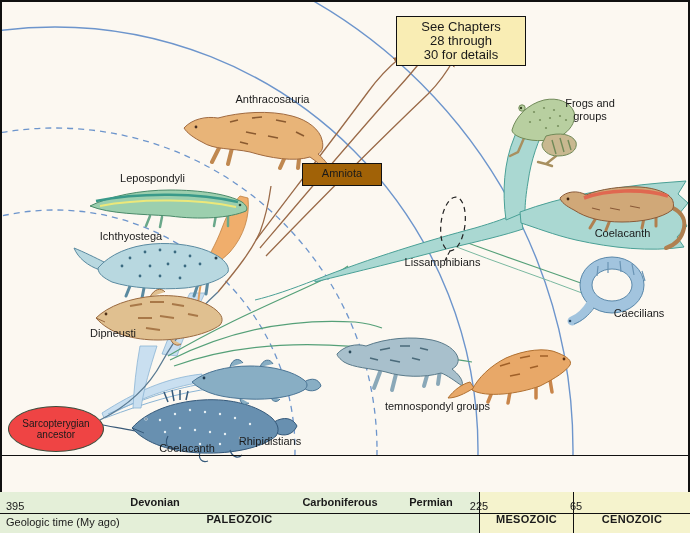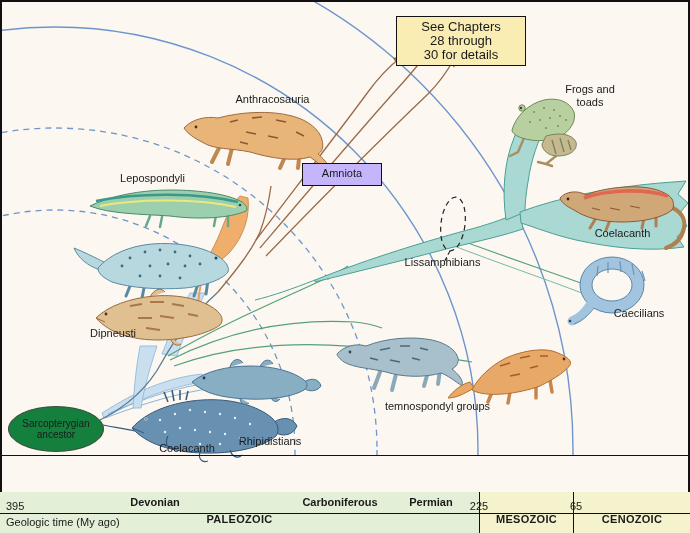--- a/index.html
+++ b/index.html
@@ -10,25 +10,25 @@
   }
   svg{position:absolute;left:0;top:0;}
   .lbl{position:absolute;font-size:11px;line-height:12.5px;text-align:center;white-space:nowrap;color:#1a1a1a;}
   .lbl span{display:block;}
   .callout{
     position:absolute;left:396px;top:16px;width:130px;background:#f9edb4;
     border:1.6px solid #111;font-size:13px;line-height:14px;text-align:center;
     padding:3px 18px;box-sizing:border-box;
   }
   .amniota{
-    position:absolute;left:302px;top:163px;width:78px;height:21px;background:#c4b5fd;
+    position:absolute;left:302px;top:163px;width:78px;height:21px;background:#a16207;
     border:1.6px solid #111;font-size:11px;line-height:19px;text-align:center;
   }
   .ancestor{
-    position:absolute;left:8px;top:406px;width:94px;height:44px;background:#15803d;
+    position:absolute;left:8px;top:406px;width:94px;height:44px;background:#ef4444;
     border:1.4px solid #3d4d3d;border-radius:50%;font-size:10px;line-height:11.5px;
     text-align:center;display:flex;flex-direction:column;justify-content:center;
   }
   .timeline{position:absolute;left:0;top:455px;width:690px;height:43px;border-top:1.6px solid #111;border-bottom:1.6px solid #111;box-sizing:border-box;}
   .cell{position:absolute;top:0;height:100%;box-sizing:border-box;margin-top:36px;}
   .cell-paleozoic{left:0;width:479px;background:#e4efd8;}
   .cell-mesozoic{left:479px;width:94px;background:#f5f3cd;border-left:1.6px solid #111;}
   .cell-cenozoic{left:573px;width:117px;background:#f5f3cd;border-left:1.6px solid #111;}
   .period{position:absolute;top:4px;font-size:11px;font-weight:bold;text-align:center;}
   .era{position:absolute;top:21px;left:0;width:100%;font-size:11px;font-weight:bold;text-align:center;letter-spacing:0.3px;}
@@ -242,30 +242,31 @@
     <span>Amniota</span>
   </div>
 
   <div class="ancestor">
     <span>Sarcopterygian</span>
     <span>ancestor</span>
   </div>
 
   <div class="lbl" style="left:200px;top:93px;width:145px;">Anthracosauria</div>
   <div class="lbl" style="left:90px;top:172px;width:125px;">Lepospondyli</div>
+  <div class="lbl" style="left:70px;top:230px;width:122px;">Ichthyostega</div>
   <div class="lbl" style="left:60px;top:327px;width:106px;">Dipneusti</div>
   <div class="lbl" style="left:130px;top:442px;width:114px;">Coelacanth</div>
   <div class="lbl" style="left:210px;top:398px;width:120px;margin-top:37px;">Rhipidistians</div>
   <div class="lbl" style="left:360px;top:400px;width:155px;">
     <span>temnospondyl groups</span>
   </div>
   <div class="lbl" style="left:380px;top:256px;width:125px;">Lissamphibians</div>
-  <div class="lbl" style="left:545px;top:83px;width:90px;">
+  <div class="lbl" style="left:545px;top:97px;width:90px;">
     <span>Frogs and</span>
-    <span>toads</span>
+    <span>groups</span>
   </div>
   <div class="lbl" style="left:560px;top:227px;width:125px;">Coelacanth</div>
   <div class="lbl" style="left:598px;top:307px;width:82px;">Caecilians</div>
 
   <div class="timeline">
     <div class="cell cell-paleozoic">
       <div class="period" style="left:105px;width:100px;">Devonian</div>
       <div class="period" style="left:280px;width:120px;">Carboniferous</div>
       <div class="period" style="left:386px;width:90px;">Permian</div>
       <div class="era">PALEOZOIC</div>

